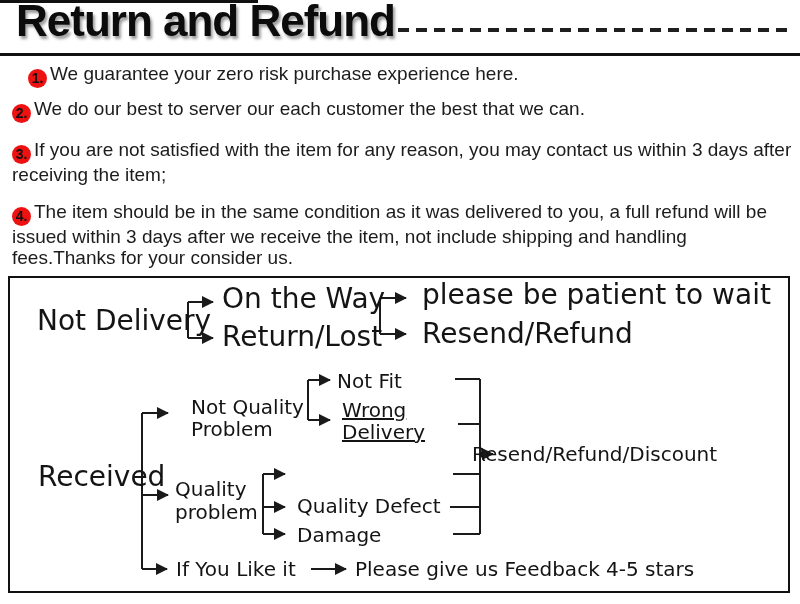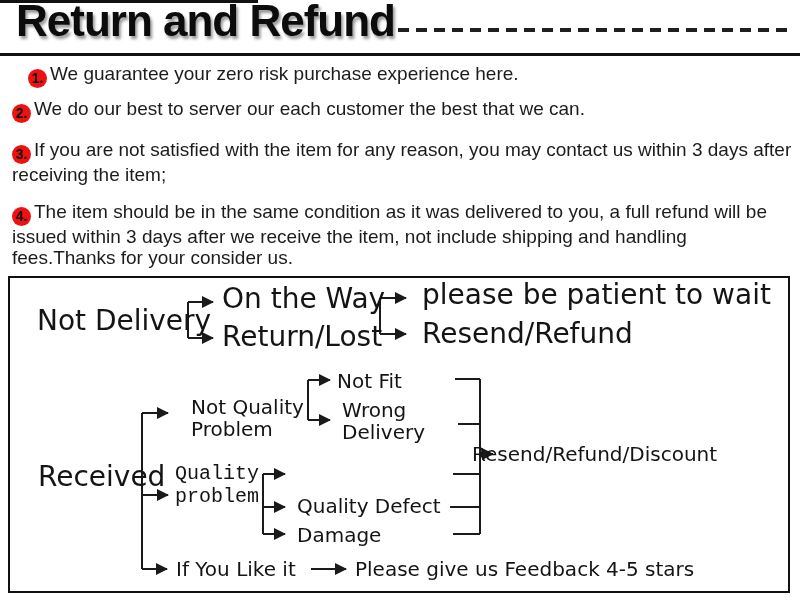--- a/index.html
+++ b/index.html
@@ -33,22 +33,22 @@
   .lh23{line-height:23px;}
 
   .l-not-received{left:27px;top:31px;}
   .l-on-the-way{left:212px;top:9px;}
   .l-return-lost{left:212px;top:47px;}
   .l-be-patient{left:412px;top:5px;}
   .l-resend-refund{left:412px;top:44px;}
   .l-received{left:28px;top:187px;}
   .l-not-quality{left:165px;top:118px;margin-left:16px;}
   .l-not-fit{left:327px;top:92px;text-align:center;}
-  .l-wrong-delivery{left:332px;top:121px;}
-  .l-quality-problem{left:165px;top:184px;font-family:Liberation Mono, monospace;}
+  .l-wrong-delivery{left:332px;top:121px;text-decoration:underline;}
+  .l-quality-problem{left:165px;top:200px;}
   .l-color-different{left:283px;top:185px;}
   .l-quality-defect{left:287px;top:217px;}
   .l-damage{left:287px;top:246px;}
   .l-rrd{left:462px;top:165px;}
   .l-if-you-like{left:166px;top:280px;}
   .l-feedback{left:345px;top:280px;}
 </style>
 </head>
 <body>
 

